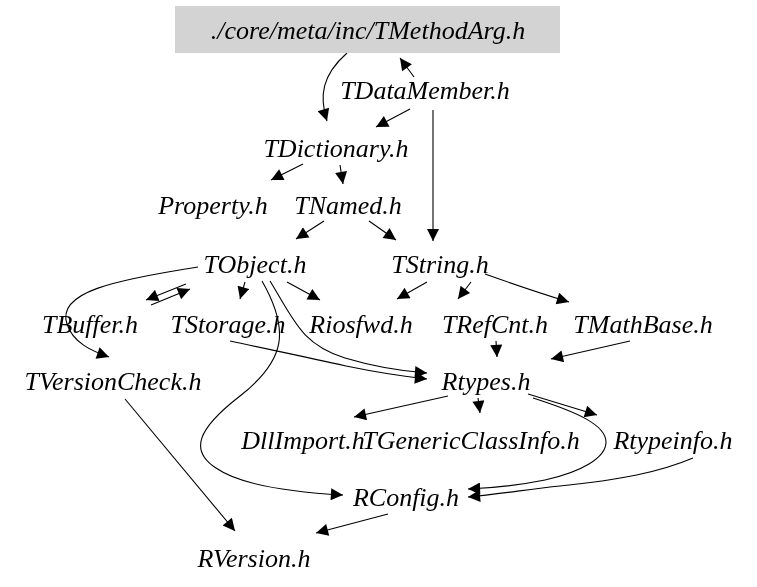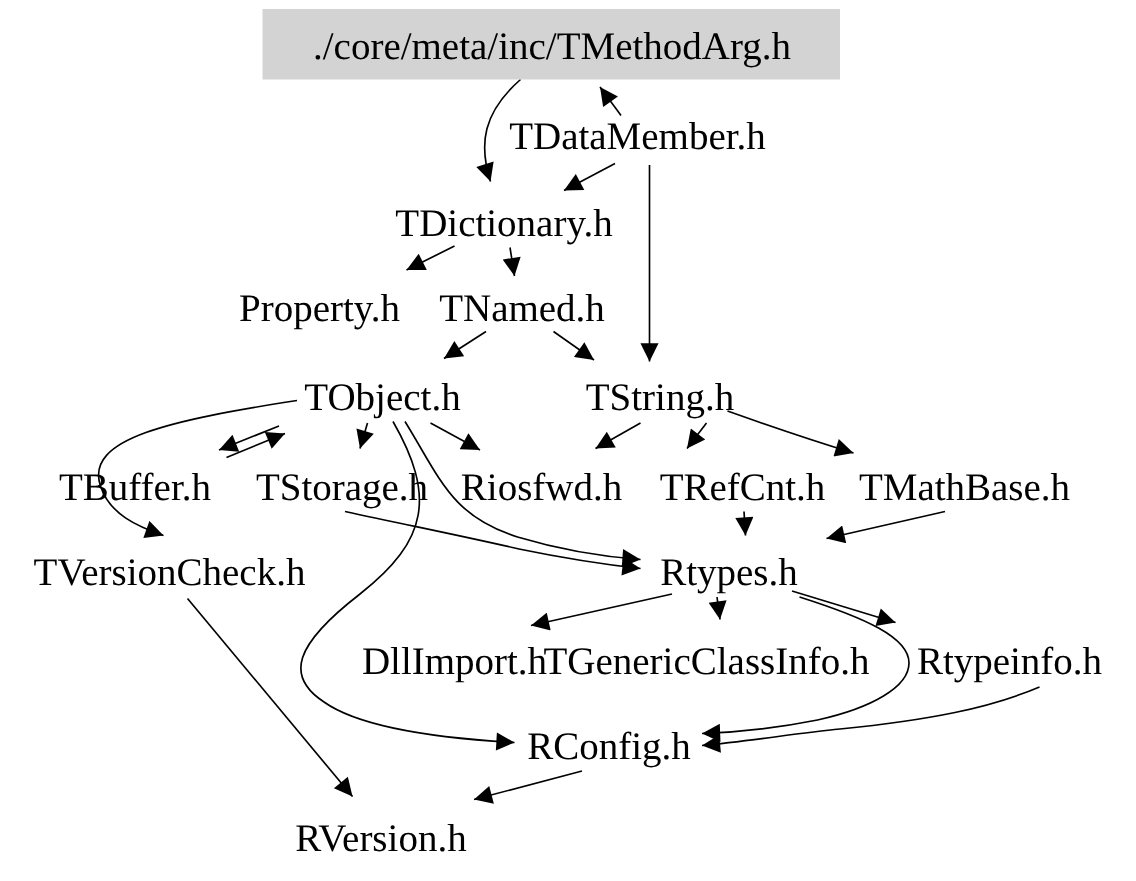--- a/index.html
+++ b/index.html
@@ -1,16 +1,16 @@
 <!DOCTYPE html>
 <html><head>
 <meta charset="utf-8">
 <style>
   html,body{margin:0;padding:0;background:#ffffff;}
-  .stage{position:relative;width:735px;height:587px;background:#ffffff;overflow:hidden;}
+  .stage{position:relative;width:735px;height:587px;background:#ffffff;overflow:hidden;font-style:italic;}
   svg{display:block;}
   .edge{fill:none;stroke:#000;stroke-width:1.1;}
   .node-label{font-family:"Liberation Serif","DejaVu Serif",serif;font-size:26px;fill:#000;text-anchor:middle;}
   .root-box{stroke:none;}
 </style>
 </head>
 <body>
 
 <div class="stage">
 <svg width="757" height="587" viewBox="0 0 757 587">

